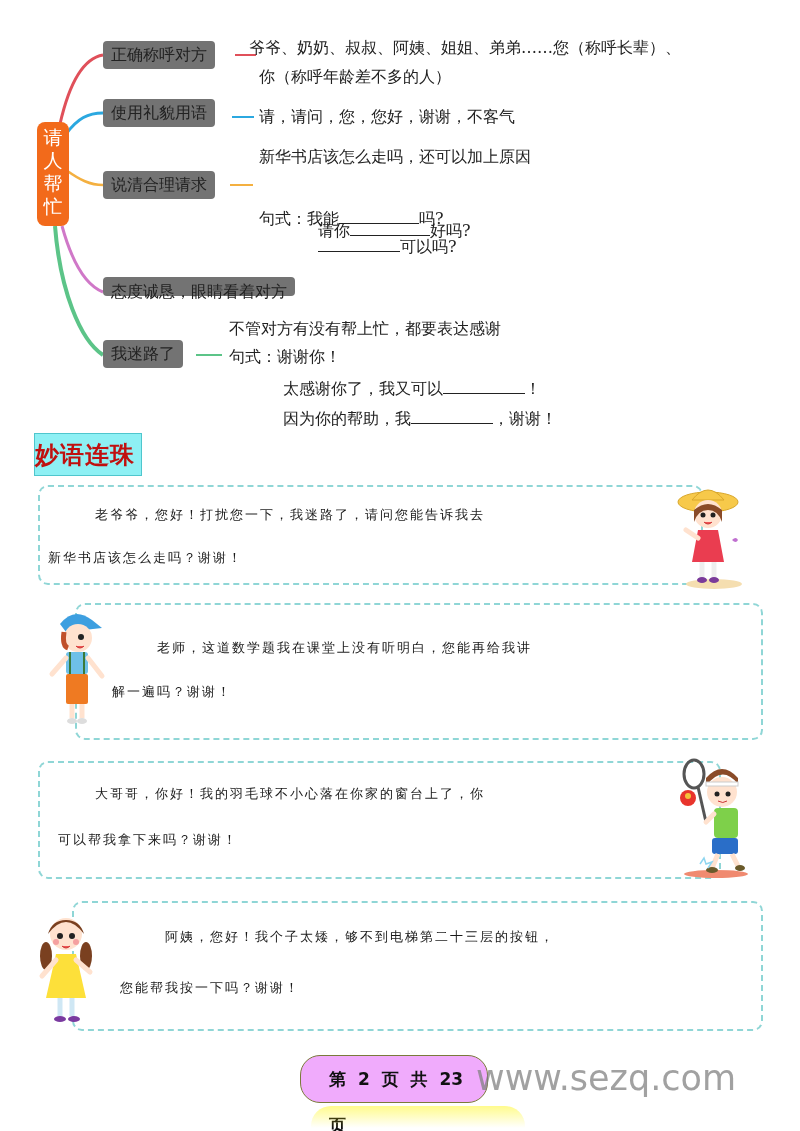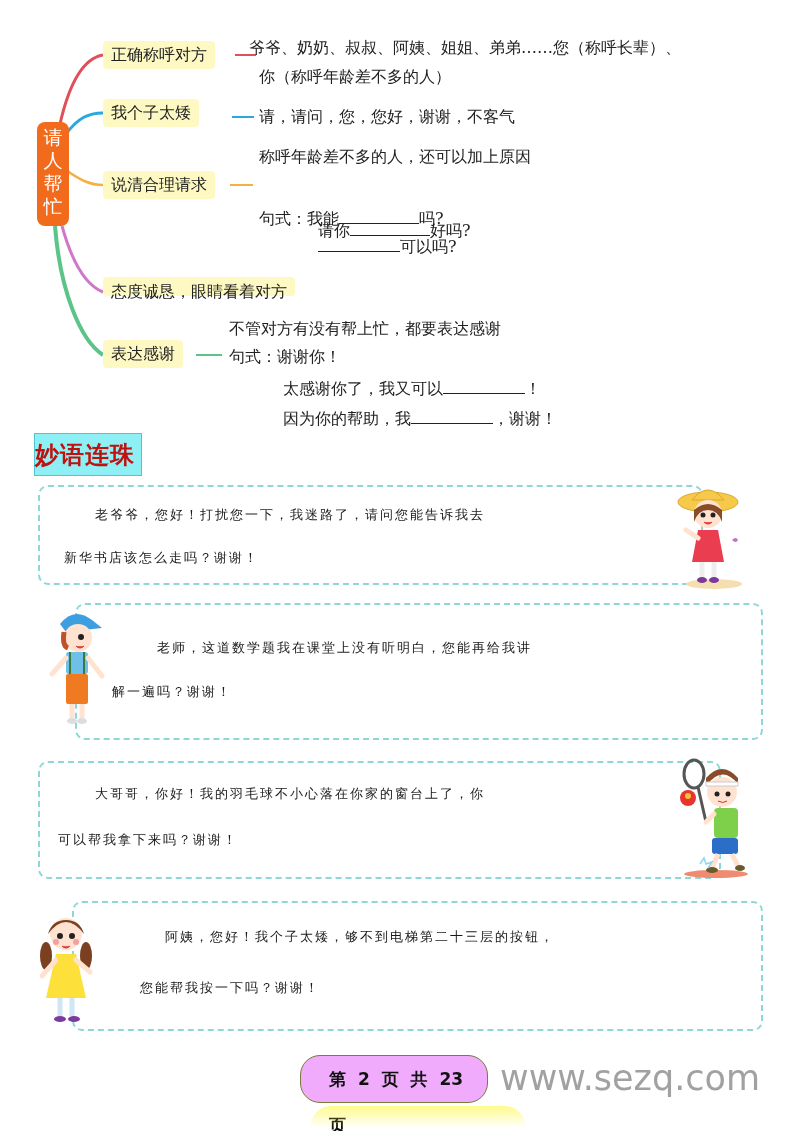--- a/index.html
+++ b/index.html
@@ -9,21 +9,21 @@
     
     #mindmap-lines { position: absolute; left: 0; top: 0; width: 800px; height: 440px; }
     .root-node {
       position: absolute; left: 37px; top: 122px; width: 32px; height: 104px;
       background: #f26a1b; border-radius: 8px; color: #fff;
       font-family: "DejaVu Sans", sans-serif; font-size: 19px; line-height: 23px;
       text-align: center; padding-top: 4px; writing-mode: horizontal-tb;
     }
     .root-node span { display: block; }
     .branch-node {
-      position: absolute; background: #fef9c3; border-radius: 4px;
+      position: absolute; background: #737373; border-radius: 4px;
       font-size: 16px; height: 28px; line-height: 28px; padding: 0 8px;
       white-space: nowrap; color: #222;
     }
     .leaf-text {
       position: absolute; font-size: 16px; line-height: 22px; white-space: nowrap; color: #222;
     }
     .blank { display: inline-block; border-bottom: 1.3px solid #222; height: 16px; vertical-align: baseline; }
 
     
     .section-title {
@@ -50,21 +50,21 @@
       background: #f0abfc; border: 1.5px solid #7a7a3a; border-radius: 20px;
       font-family: "DejaVu Sans", sans-serif; font-weight: bold; font-size: 17px;
       line-height: 46px; padding-left: 28px; color: #111; word-spacing: 6px;
     }
     .page-reflection {
       position: absolute; left: 311px; top: 1106px; width: 214px; height: 22px;
       border-radius: 20px 20px 0 0;
       background: linear-gradient(to bottom, rgba(255,246,0,0.45), rgba(255,255,255,0));
     }
     .watermark {
-      position: absolute; left: 500px; top: 1058px;
+      position: absolute; left: 476px; top: 1058px;
       font-family: "DejaVu Sans", sans-serif; font-size: 35px; color: rgba(130,130,130,0.75);
       letter-spacing: 0px;
       text-align: right;
     }
   </style>
 </head>
 <body>
 
 <svg id="mindmap-lines" viewBox="0 0 800 440">
 
@@ -84,52 +84,52 @@
   <span>请</span>
   <span>人</span>
   <span>帮</span>
   <span>忙</span>
 </div>
 
 <div class="branch-node" style="left:103px; top:41px;">正确称呼对方</div>
 <div class="leaf-text" style="left:249px; top:37px;">爷爷、奶奶、叔叔、阿姨、姐姐、弟弟……您（称呼长辈）、</div>
 <div class="leaf-text" style="left:259px; top:66px;">你（称呼年龄差不多的人）</div>
 
-<div class="branch-node" style="left:103px; top:99px;">我个子太矮</div>
+<div class="branch-node" style="left:103px; top:99px;">使用礼貌用语</div>
 <div class="leaf-text" style="left:259px; top:106px;">请，请问，您，您好，谢谢，不客气</div>
 
 <div class="branch-node" style="left:103px; top:171px;">说清合理请求</div>
-<div class="leaf-text" style="left:259px; top:146px;">称呼年龄差不多的人，还可以加上原因</div>
+<div class="leaf-text" style="left:259px; top:146px;">新华书店该怎么走吗，还可以加上原因</div>
 <div class="leaf-text" style="left:259px; top:176px;margin-top:32px;">
   <span>句式：我能</span><span class="blank" style="width:80px;"></span><span>吗?</span>
 </div>
 <div class="leaf-text" style="left:318px; top:220px;">
   <span>请你</span><span class="blank" style="width:80px;"></span><span>好吗?</span>
 </div>
 <div class="leaf-text" style="left:318px; top:236px;">
   <span></span><span class="blank" style="width:82px;"></span><span>可以吗?</span>
 </div>
 
 <div class="branch-node" style="left:103px; top:277px; height:19px; line-height:30px;">态度诚恳，眼睛看着对方</div>
 
-<div class="branch-node" style="left:103px; top:340px;">表达感谢</div>
+<div class="branch-node" style="left:103px; top:340px;">我迷路了</div>
 <div class="leaf-text" style="left:229px; top:318px;">不管对方有没有帮上忙，都要表达感谢</div>
 <div class="leaf-text" style="left:229px; top:346px;">句式：谢谢你！</div>
 <div class="leaf-text" style="left:283px; top:378px;">
   <span>太感谢你了，我又可以</span><span class="blank" style="width:82px;"></span><span>！</span>
 </div>
 <div class="leaf-text" style="left:283px; top:408px;">
   <span>因为你的帮助，我</span><span class="blank" style="width:82px;"></span><span>，谢谢！</span>
 </div>
 
 <div class="section-title">妙语连珠</div>
 
 <div class="card" style="left:38px; top:485px; width:665px; height:100px;"></div>
 <div class="card-text" style="left:95px; top:495px;">老爷爷，您好！打扰您一下，我迷路了，请问您能告诉我去</div>
-<div class="card-text" style="left:48px; top:538px;margin-left:16px;">新华书店该怎么走吗？谢谢！</div>
+<div class="card-text" style="left:48px; top:538px;">新华书店该怎么走吗？谢谢！</div>
 <svg class="figure" style="left:674px; top:480px;" width="72" height="110" viewBox="0 0 72 110">
   <ellipse cx="40" cy="104" rx="28" ry="5" fill="#f5deb0"></ellipse>
   <ellipse cx="34" cy="22" rx="30" ry="10" fill="#f7c94a" stroke="#d9a72a"></ellipse>
   <path d="M18 20 Q34 0 50 20 Z" fill="#f7c94a" stroke="#d9a72a"></path>
   <circle cx="34" cy="34" r="14" fill="#ffe2cf"></circle>
   <path d="M20 30 Q34 18 48 30 L48 42 Q44 30 34 30 Q24 30 20 42 Z" fill="#8a4b28"></path>
   <circle cx="29" cy="35" r="2.5" fill="#222"></circle>
     <circle cx="39" cy="35" r="2.5" fill="#222"></circle>
   <path d="M30 42 Q34 46 38 42" stroke="#c33" fill="#e55" stroke-width="1"></path>
   <path d="M24 50 L44 50 L50 82 L18 82 Z" fill="#ea3d50"></path>
@@ -182,21 +182,21 @@
   <rect x="40" y="82" width="26" height="16" rx="3" fill="#2a6ec8"></rect>
   <line x1="46" y1="98" x2="40" y2="112" stroke="#ffe2cf" stroke-width="5"></line>
   <line x1="60" y1="98" x2="66" y2="110" stroke="#ffe2cf" stroke-width="5"></line>
   <ellipse cx="40" cy="114" rx="6" ry="3" fill="#6a5a2a"></ellipse>
     <ellipse cx="68" cy="112" rx="5" ry="3" fill="#6a5a2a"></ellipse>
   <path d="M28 108 l4 -6 l2 6 l6 -2 l-4 6" stroke="#8fd6f0" fill="none" stroke-width="1.5"></path>
 </svg>
 
 <div class="card" style="left:72px; top:901px; width:691px; height:130px;"></div>
 <div class="card-text" style="left:165px; top:917px;">阿姨，您好！我个子太矮，够不到电梯第二十三层的按钮，</div>
-<div class="card-text" style="left:120px; top:968px;margin-left:20px;">您能帮我按一下吗？谢谢！</div>
+<div class="card-text" style="left:120px; top:968px;">您能帮我按一下吗？谢谢！</div>
 <svg class="figure" style="left:34px; top:906px;" width="70" height="122" viewBox="0 0 70 122">
   <circle cx="32" cy="28" r="16" fill="#ffe2cf"></circle>
   <path d="M14 28 Q32 4 50 28 Q46 14 32 14 Q18 14 14 28 Z" fill="#7a4020"></path>
   <ellipse cx="12" cy="50" rx="6" ry="14" fill="#7a4020"></ellipse>
   <ellipse cx="52" cy="50" rx="6" ry="14" fill="#7a4020"></ellipse>
   <circle cx="26" cy="30" r="3" fill="#222"></circle>
     <circle cx="38" cy="30" r="3" fill="#222"></circle>
   <circle cx="22" cy="36" r="3" fill="#f5a0a0"></circle>
     <circle cx="42" cy="36" r="3" fill="#f5a0a0"></circle>
   <path d="M28 40 Q32 44 36 40" stroke="#c33" fill="#e55"></path>

